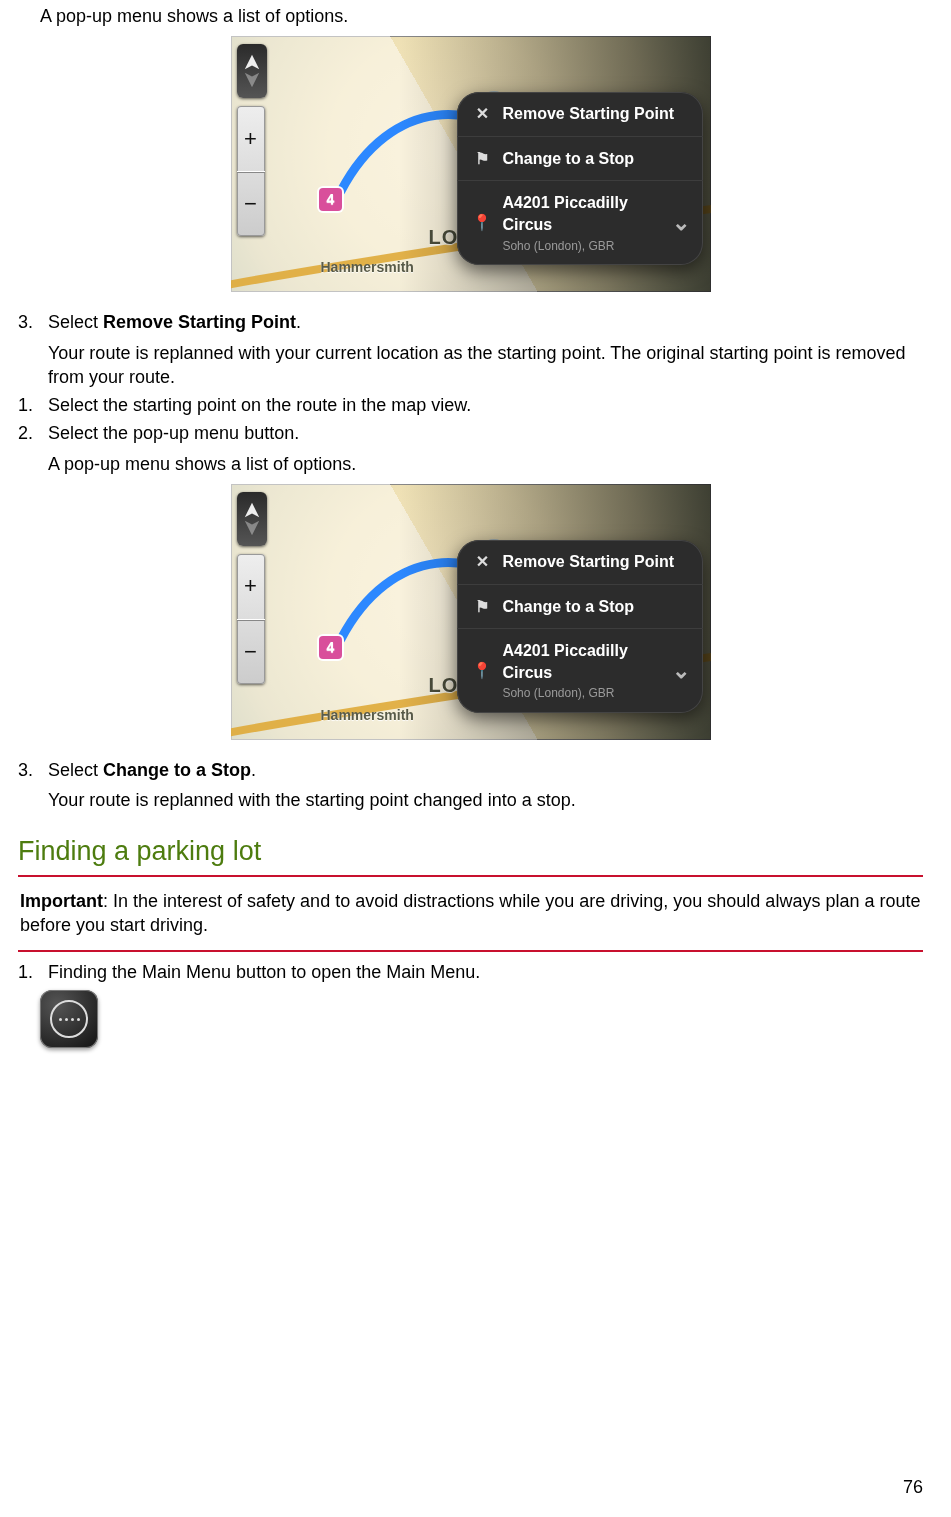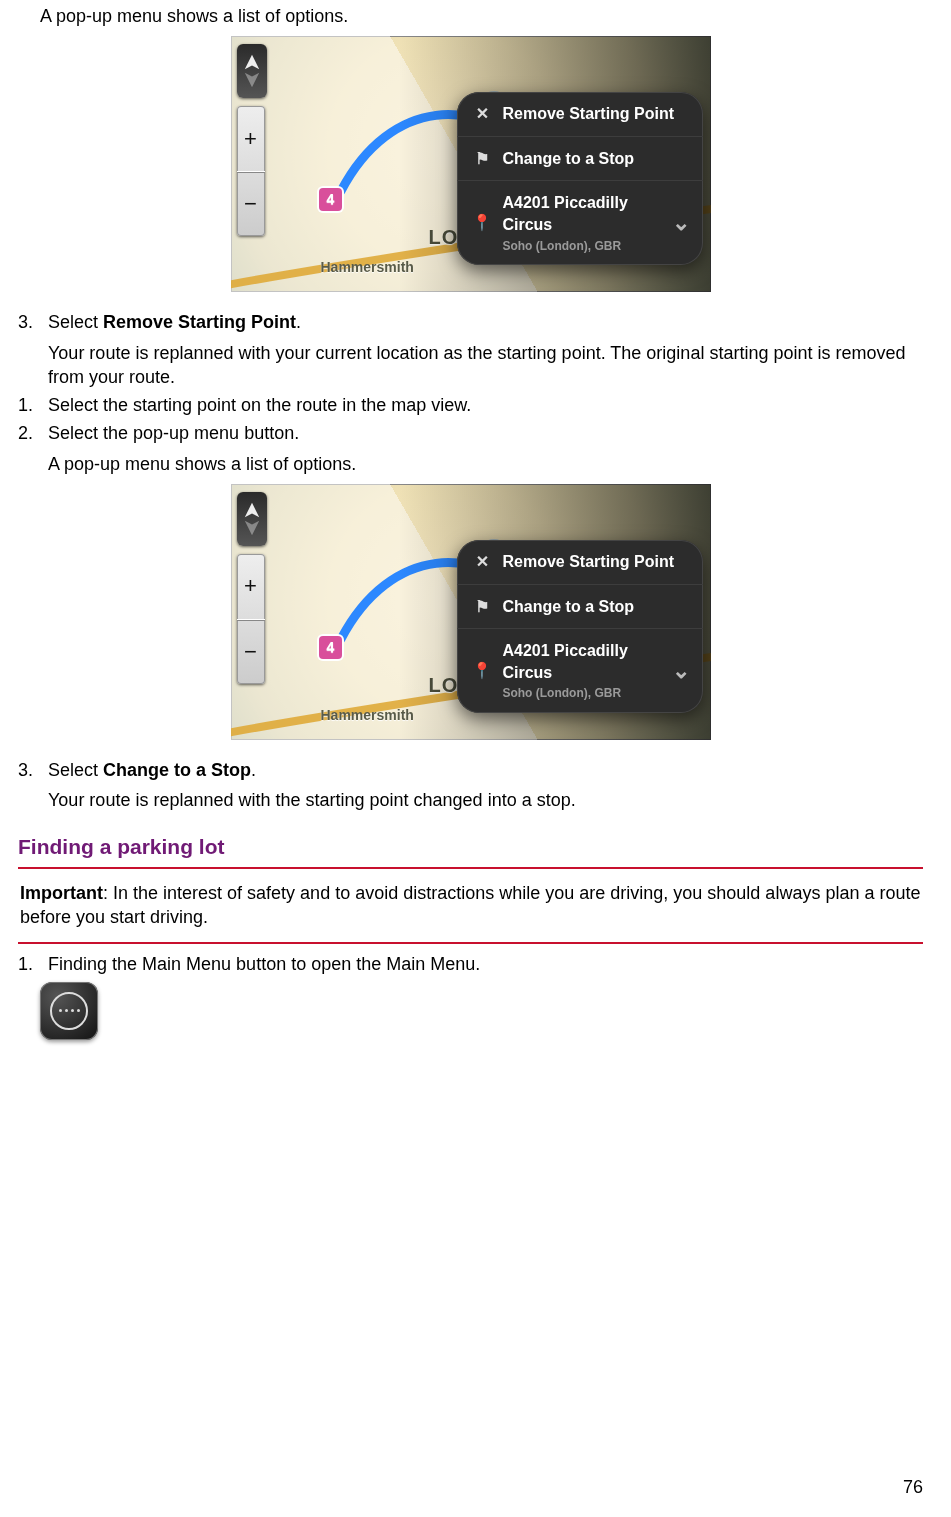--- a/index.html
+++ b/index.html
@@ -42,23 +42,23 @@
   ol.numbered > li .li-body {
     flex: 1;
   }
   .bold { font-weight: bold; }
   h3.sub {
     font-size: 18px;
     font-weight: bold;
     margin: 16px 0 6px 0;
   }
   h2.section {
-    color: #701a75;
-    font-weight: bold;
-    font-size: 21px;
+    color: #4d7c0f;
+    font-weight: normal;
+    font-size: 27px;
     margin: 20px 0 6px 0;
   }
   hr.redline {
     border: none;
     border-top: 2px solid #c8102e;
     margin: 6px 0;
   }
   .important-box {
     padding: 6px 2px;
   }
@@ -150,21 +150,21 @@
     font-family: "Segoe UI", Arial, sans-serif;
   }
   .popup .item {
     display:flex; align-items:center; gap:10px;
     padding:11px 16px;
     border-bottom:1px solid #3d3d3d;
     font-size:16px; font-weight:600;
   }
   .popup .item:last-child { border-bottom:none;}
   .popup .ico { width:20px; display:flex; align-items:center; justify-content:center; color:#ddd;}
-  .popup .sub { display:block; font-size:12px; font-weight:700; color:#9a9a9a; margin-top:2px;}
+  .popup .sub { display:block; font-size:12px; font-weight:400; color:#9a9a9a; margin-top:2px;}
   .popup .chev {
     position:absolute; right:12px; top:50%; transform:translateY(-50%);
     color:#bbb; font-size:22px;
   }
   .popup .addr-item { position:relative; padding-right:34px;}
 
   
   .main-menu-btn {
     width:58px; height:58px;
     border-radius:12px;

